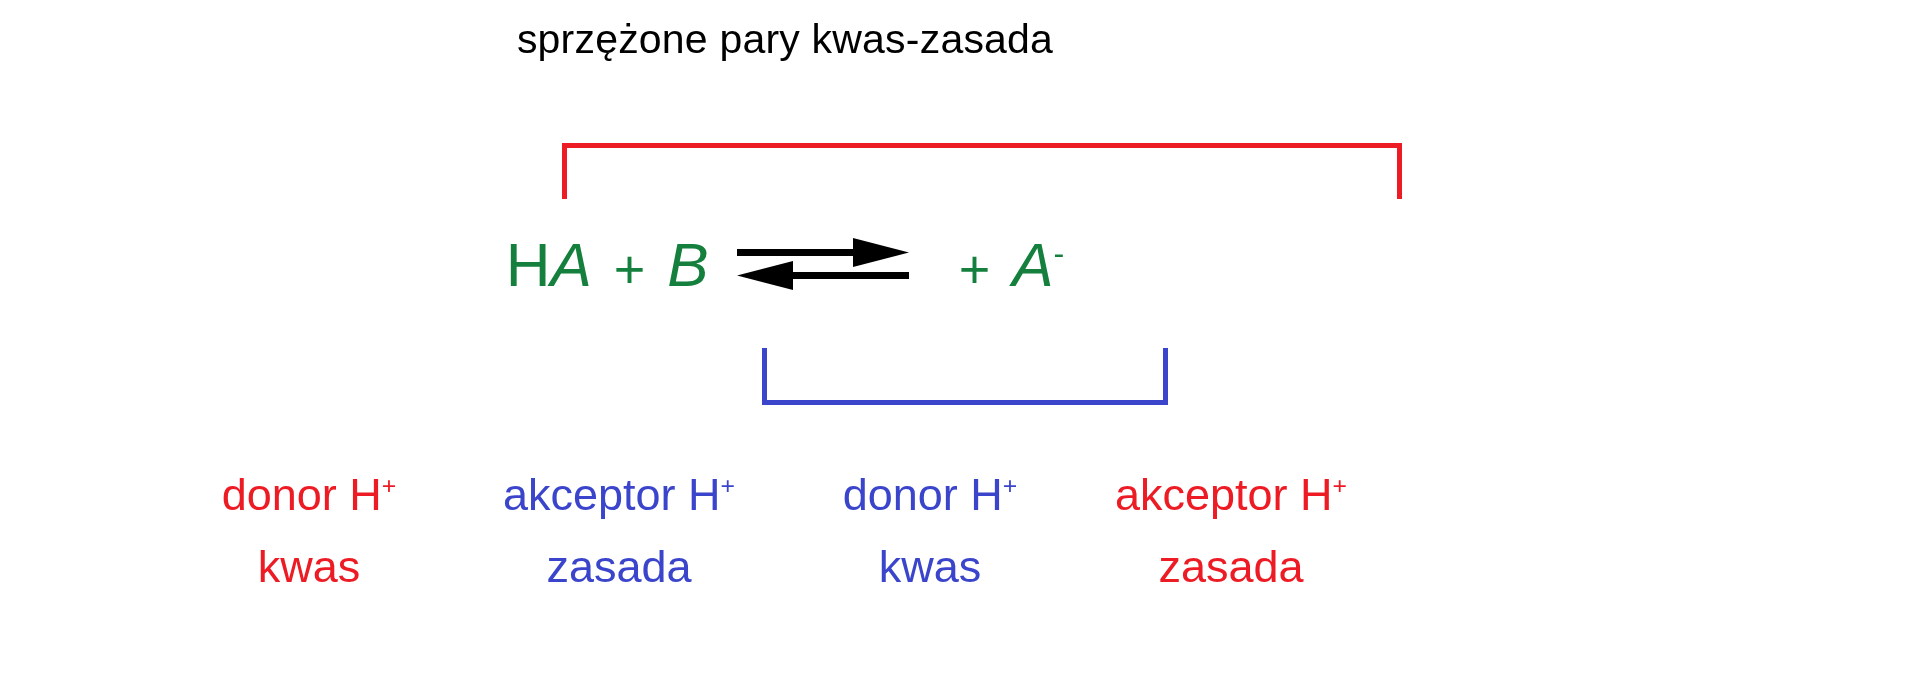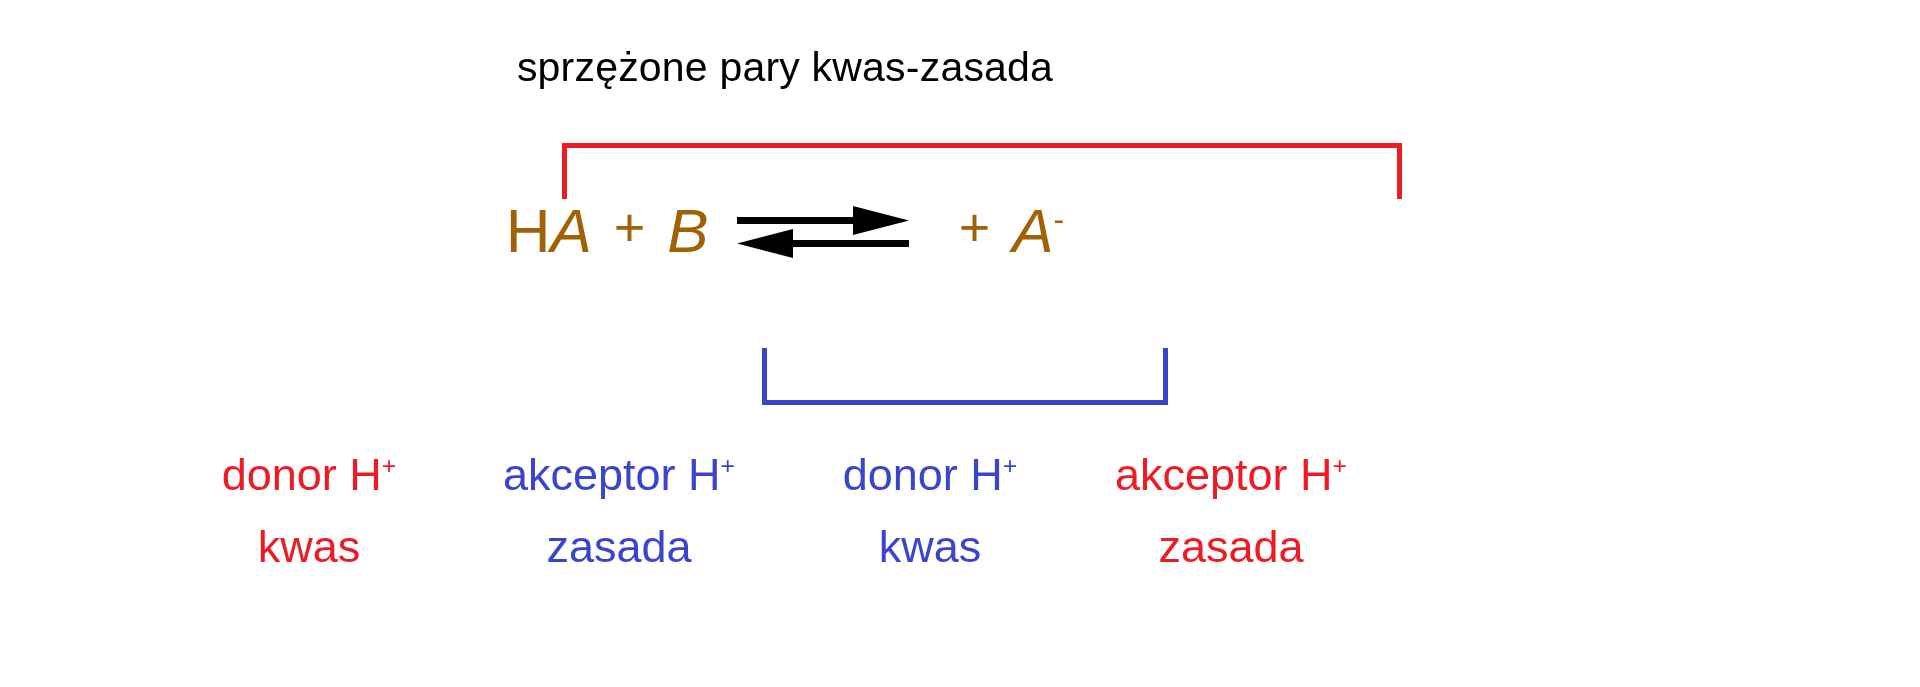--- a/index.html
+++ b/index.html
@@ -18,21 +18,21 @@
     position: relative;
     width: 1920px;
     height: 687px;
     background: #ffffff;
   }
 
   
   .title {
     position: absolute;
     left: 0;
-    top: 44px;
+    top: 16px;
     width: 1570px;
     text-align: center;
     font-size: 41px;
     font-weight: 400;
     letter-spacing: 0.2px;
     color: #000000;
     white-space: nowrap;
   }
 
   
@@ -70,25 +70,25 @@
   }
 
   
   .equation {
     position: absolute;
     left: 0;
     top: 200px;
     width: 1570px;
     height: 96px;
     display: flex;
-    align-items: flex-start;
+    align-items: flex-end;
     justify-content: center;
     font-size: 62px;
     line-height: 1;
-    color: #a16207;
+    color: #15803d;
     white-space: nowrap;
   }
   .eq-term {
     display: inline-block;
     position: relative;
   }
   .it { font-style: italic; }
   .up { font-style: normal; }
   .sup {
     font-size: 0.52em;
@@ -110,21 +110,21 @@
     height: 64px;
     margin: 0 26px;
     position: relative;
   }
   .arrow-wrap svg { display: block; }
 
   
   .labels {
     position: absolute;
     left: 0;
-    top: 452px;
+    top: 472px;
     width: 1570px;
     height: 140px;
     display: flex;
     align-items: flex-start;
     justify-content: center;
   }
   .label-col {
     text-align: center;
     font-size: 45px;
     line-height: 1.0;

